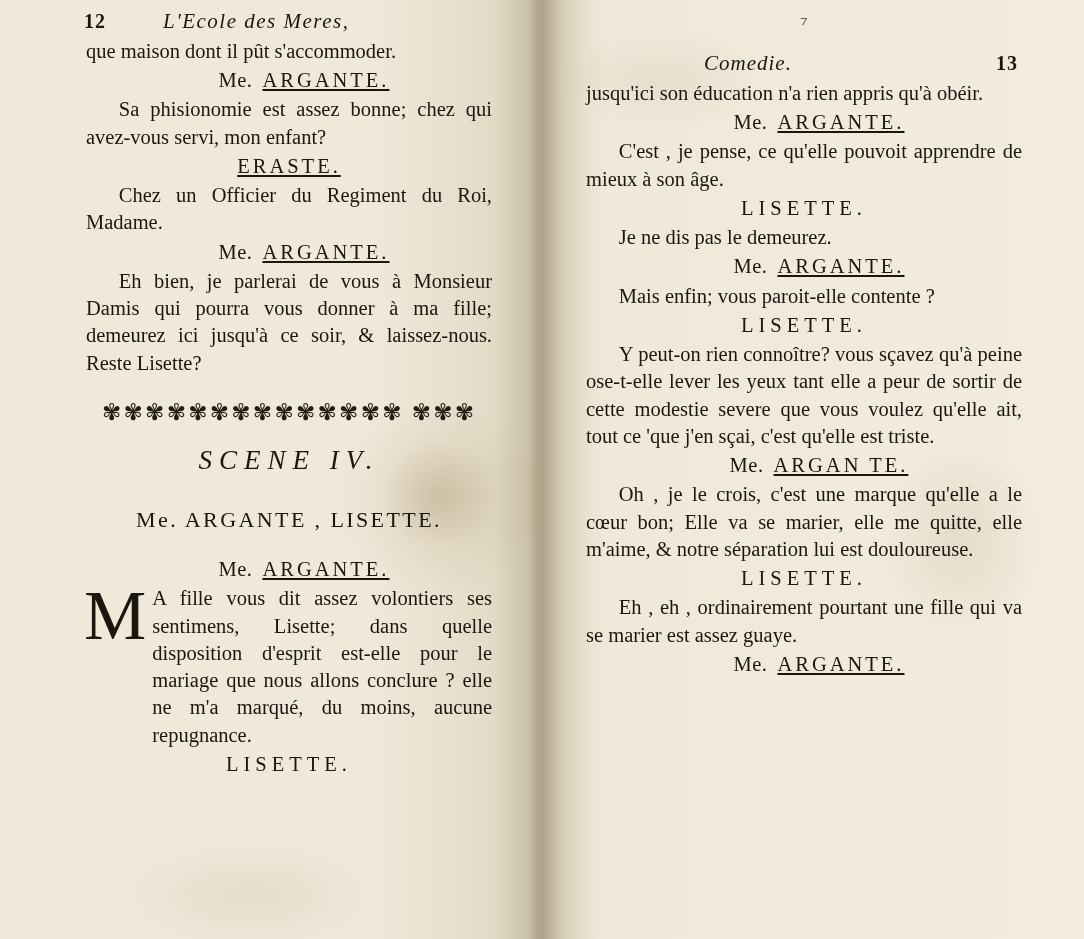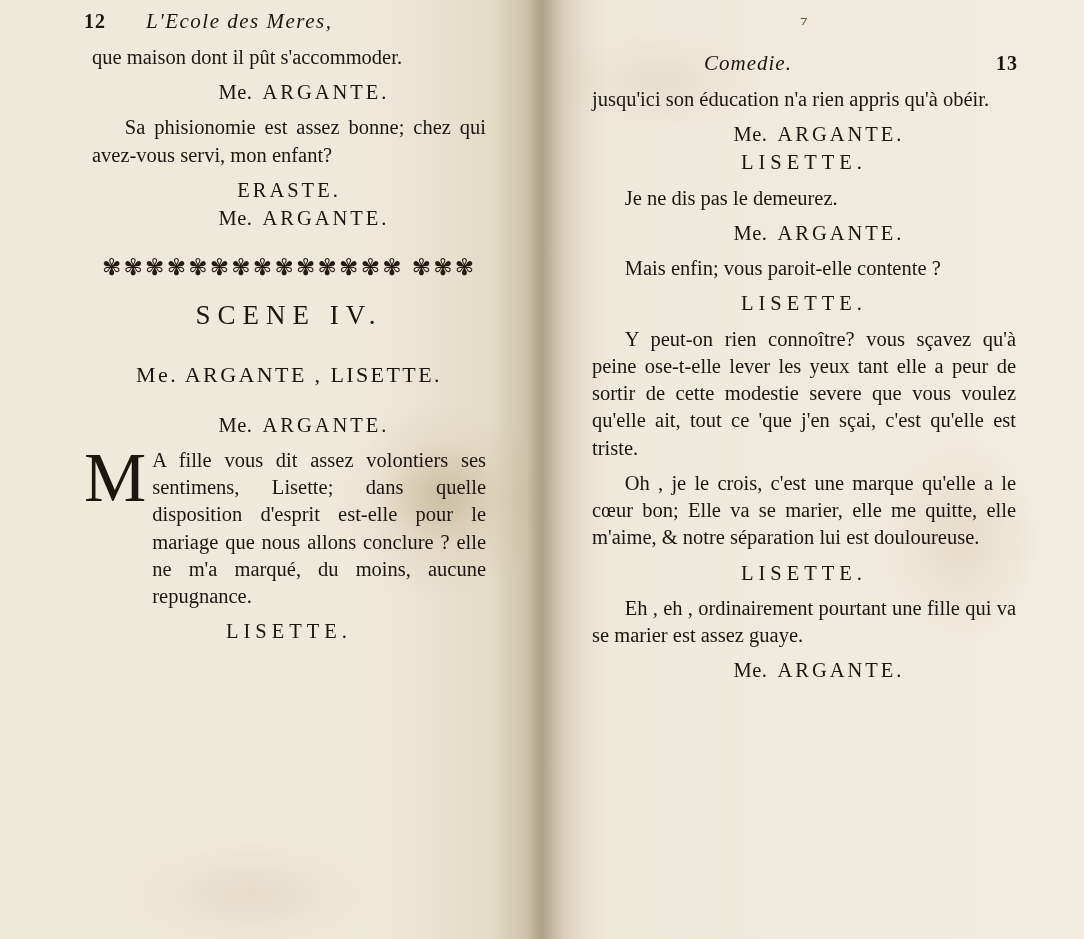--- a/index.html
+++ b/index.html
@@ -70,67 +70,68 @@
     font-size: 20px;
     font-weight: 600;
     letter-spacing: 1px;
   }
   .head-title {
     font-style: italic;
     font-size: 21px;
     letter-spacing: 1.2px;
   }
   .rh-left .folio { margin-right: 40px; }
-  .rh-left .head-title { letter-spacing: 1.5px; }
+  .rh-left .head-title { letter-spacing: 1.5px; margin-left: 17px; }
 
   .rh-right {
     justify-content: space-between;
     padding: 0 6px 0 120px;
     margin-top: 24px;
   }
   .rh-right .head-title { letter-spacing: 1px; }
 
   .tiny-mark {
     text-align: center;
     font-size: 13px;
     color: #6b5b42;
     height: 14px;
     margin-top: 4px;
   }
 
-  p { margin: 8px; text-indent: 0; }
+  p { margin: 2px; text-indent: 0; }
   p.ind { text-indent: 1.6em; }
 
   .speaker {
     text-align: center;
     letter-spacing: 2.2px;
     font-size: 20.5px;
     margin: 1px 0 1px 0;
     white-space: nowrap;
   }
   .speaker.lisette { letter-spacing: 5px; }
   .speaker.me { letter-spacing: 0; }
-  .speaker .sp-name { letter-spacing: 3px; }
+  .speaker .sp-name { letter-spacing: 3px; text-decoration: underline; }
   .speaker .me-prefix { letter-spacing: 0.5px; margin-right: 10px; margin-left: 30px; }
 
   .ornament {
     text-align: center;
     font-size: 21px;
     letter-spacing: 2px;
     margin: 22px 0 14px 0;
     color: #241d14;
     white-space: nowrap;
   }
   .ornament span { display: inline-block; transform: scale(1.1); }
 
   .scene-title {
     text-align: center;
     font-size: 27px;
     letter-spacing: 7px;
     margin: 16px 0 26px 0;
+    font-style: italic;
   }
   .scene-cast {
     text-align: center;
     font-size: 22px;
     letter-spacing: 2.4px;
     margin: 12px 0 22px 0;
     white-space: nowrap;
   }
 
   .dropcap-block { position: relative; }
@@ -169,25 +170,27 @@
       <div class="speaker me">
         <span class="me-prefix">Me.</span><span class="sp-name">ARGANTE.</span>
       </div>
 
       <p class="ind">Sa phisionomie est assez bonne; chez qui avez-vous servi, mon enfant?</p>
 
       <div class="speaker">
         <span class="sp-name">ERASTE.</span>
       </div>
 
-
-      <div class="speaker me">
-        <span class="me-prefix">Me.</span><span class="sp-name">ARGANTE.</span>
-      </div>
-
+      <p class="ind">Chez un Officier du Regiment du Roi, Madame.</p>
+
+      <div class="speaker me">
+        <span class="me-prefix">Me.</span><span class="sp-name">ARGANTE.</span>
+      </div>
+
+      <p class="ind">Eh bien, je parlerai de vous à Monsieur Damis qui pourra vous donner à ma fille; demeurez ici jusqu'à ce soir, &amp; laissez-nous. Reste Lisette?</p>
 
       <div class="ornament">
         <span>✾✾✾✾✾✾✾✾✾✾✾✾✾✾ ✾✾✾</span>
       </div>
 
       <div class="scene-title">SCENE IV.</div>
 
       <div class="scene-cast">Me. ARGANTE , LISETTE.</div>
 
       <div class="speaker me">
@@ -218,39 +221,43 @@
         <span class="head-title">Comedie.</span>
         <span class="folio">13</span>
       </div>
 
       <p>jusqu'ici son éducation n'a rien appris qu'à obéir.</p>
 
       <div class="speaker me">
         <span class="me-prefix">Me.</span><span class="sp-name">ARGANTE.</span>
       </div>
 
+      <p class="ind">C'est , je pense, ce qu'elle pouvoit apprendre de mieux à son âge.</p>
 
       <div class="speaker lisette">
         <span>LISETTE.</span>
       </div>
 
       <p class="ind">Je ne dis pas le demeurez.</p>
 
       <div class="speaker me">
         <span class="me-prefix">Me.</span><span class="sp-name">ARGANTE.</span>
       </div>
 
       <p class="ind">Mais enfin; vous paroit-elle contente ?</p>
 
       <div class="speaker lisette">
         <span>LISETTE.</span>
       </div>
 
       <p class="ind">Y peut-on rien connoître? vous sçavez qu'à peine ose-t-elle lever les yeux tant elle a peur de sortir de cette modestie severe que vous voulez qu'elle ait, tout ce 'que j'en sçai, c'est qu'elle est triste.</p>
 
+      <div class="speaker me">
+        <span class="me-prefix">Me.</span><span class="sp-name">ARGAN TE.</span>
+      </div>
 
       <p class="ind">Oh , je le crois, c'est une marque qu'elle a le cœur bon; Elle va se marier, elle me quitte, elle m'aime, &amp; notre séparation lui est douloureuse.</p>
 
       <div class="speaker lisette">
         <span>LISETTE.</span>
       </div>
 
       <p class="ind">Eh , eh , ordinairement pourtant une fille qui va se marier est assez guaye.</p>
 
       <div class="speaker me">

